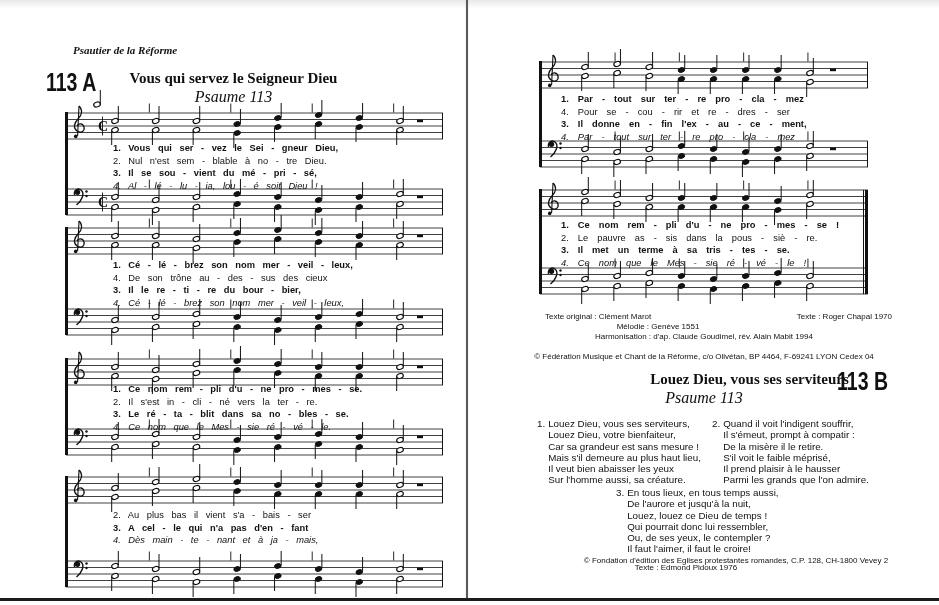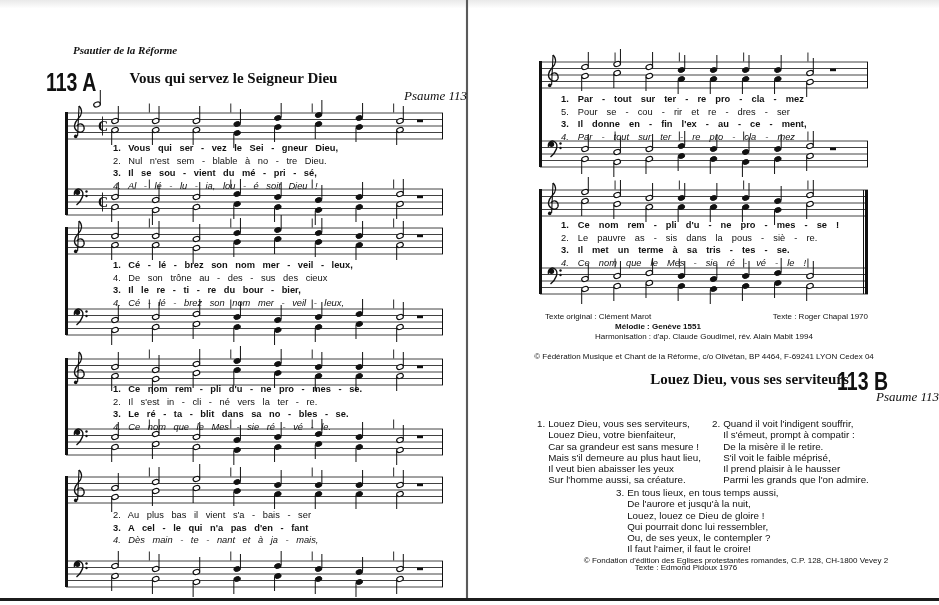--- a/index.html
+++ b/index.html
@@ -18,22 +18,22 @@
   .bottom-line { left:0; top:598px; width:939px; height:3px; background:#1c1c1c; }
 
   
   .running-head { font-family:"Liberation Serif",serif; font-weight:bold; font-style:italic;
     font-size:11px; }
   .hymn-number { font-weight:bold; font-size:25px; letter-spacing:0;
     transform:scaleX(0.78); transform-origin:left top; white-space:nowrap; }
   .hymn-number.right-align { transform-origin:right top; text-align:right; }
   .hymn-title { font-family:"Liberation Serif",serif; font-weight:bold; font-size:15px;
     text-align:center; }
-  .hymn-subtitle { font-family:"Liberation Serif",serif; font-style:italic; font-size:13px;
-    text-align:right; }
+  .hymn-subtitle { font-family:"Liberation Serif",serif; font-style:italic; font-size:16px;
+    text-align:center; }
 
   
   .system svg { position:absolute; overflow:visible; }
   .brace { position:absolute; width:3px;
     border-left:1.2px solid #111; border-right:2px solid #111; }
   .final-bar { position:absolute; width:5px;
     border-left:1.2px solid #111; border-right:3px solid #111; }
 
   .lyrics { position:absolute; white-space:nowrap; font-size:9.3px; line-height:12.6px; }
   .lyrics .v1, .lyrics .v3 { font-weight:bold; }
@@ -504,21 +504,21 @@
         <line x1="376.5" y1="16" x2="376.5" y2="42" stroke="#111" stroke-width="1"></line>
       </svg>
       <div class="brace" style="left: 65px; top: 476px; height: 111px;"></div>
     </div>
 </div>
 
 <div>
   <div class="system">
     <div class="abs lyrics wider" style="left: 561px; top: 93px;">
       <div class="v1">1. Par - tout sur ter - re pro - cla - mez</div>
-      <div class="v2">5. Pour se - cou - rir et re - dres - ser</div>
+      <div class="v2">4. Pour se - cou - rir et re - dres - ser</div>
       <div class="v3">3. Il donne en - fin l'ex - au - ce - ment,</div>
       <div class="v4">4. Par - tout sur ter - re pro - cla - mez</div>
     </div>
   <svg width="332" height="56" style="left:540px; top:46px;">
         <line x1="0" y1="16" x2="328" y2="16" stroke="#111" stroke-width="0.8"></line>
         <line x1="0" y1="22.5" x2="328" y2="22.5" stroke="#111" stroke-width="0.8"></line>
         <line x1="0" y1="29" x2="328" y2="29" stroke="#111" stroke-width="0.8"></line>
         <line x1="0" y1="35.5" x2="328" y2="35.5" stroke="#111" stroke-width="0.8"></line>
         <line x1="0" y1="42" x2="328" y2="42" stroke="#111" stroke-width="0.8"></line>
         <path d="M13 9 C17 13 16 18 12 22
@@ -718,22 +718,22 @@
         <line x1="75.07142857142857" y1="6.5" x2="75.07142857142857" y2="15.5" stroke="#111" stroke-width="0.9"></line>
         <line x1="139.35714285714286" y1="6.5" x2="139.35714285714286" y2="15.5" stroke="#111" stroke-width="0.9"></line>
         <line x1="203.64285714285717" y1="6.5" x2="203.64285714285717" y2="15.5" stroke="#111" stroke-width="0.9"></line>
         <line x1="267.92857142857144" y1="6.5" x2="267.92857142857144" y2="15.5" stroke="#111" stroke-width="0.9"></line>
       </svg>
       <div class="brace" style="left: 539px; top: 189px; height: 105px;"></div>
       <div class="final-bar" style="left: 863px; top: 190px; height: 104px;"></div>
     </div>
 
   <div class="abs credit" style="left:545px; top:312px;">Texte original : Clément Marot</div>
-  <div class="abs credit right" style="left:640px; top:312px; width:228px;padding-left:32px;">Texte : Roger Chapal 1970</div>
-  <div class="abs credit center" style="left:469px; top:322px; width:378px;font-weight:bold;">Mélodie : Genève 1551</div>
+  <div class="abs credit right" style="left:640px; top:312px; width:252px;padding-left:32px;">Texte : Roger Chapal 1970</div>
+  <div class="abs credit center" style="left:469px; top:322px; width:378px;">Mélodie : Genève 1551</div>
   <div class="abs credit center" style="left:469px; top:332px; width:470px;">Harmonisation : d'ap. Claude Goudimel, rév. Alain Mabit 1994</div>
   <div class="abs credit center" style="left:469px; top:352px; width:470px;">© Fédération Musique et Chant de la Réforme, c/o Olivétan, BP 4464, F-69241 LYON Cedex 04</div>
 
   <div class="abs hymn-number right-align" style="left:788px; top:367px; width:100px;">113 B</div>
   <div class="abs hymn-title" style="left:469px; top:371px; width:561px;">Louez Dieu, vous ses serviteurs</div>
   <div class="abs hymn-subtitle" style="left:469px; top:389px; width:470px;">Psaume 113</div>
 
   <div class="abs verse" style="left:537px; top:418px;">
     <span class="vnum">1.</span>
     <div class="vlines">
@@ -754,21 +754,21 @@
       <div>S'il voit le faible méprisé,</div>
       <div>Il prend plaisir à le hausser</div>
       <div>Parmi les grands que l'on admire.</div>
     </div>
   </div>
   <div class="abs verse" style="left:616px; top:487px;">
     <span class="vnum">3.</span>
     <div class="vlines">
       <div>En tous lieux, en tous temps aussi,</div>
       <div>De l'aurore et jusqu'à la nuit,</div>
-      <div>Louez, louez ce Dieu de gloire !</div>
+      <div>Louez, louez ce Dieu de temps !</div>
       <div>Qui pourrait donc lui ressembler,</div>
       <div>Ou, de ses yeux, le contempler ?</div>
       <div>Il faut l'aimer, il faut le croire!</div>
     </div>
   </div>
 
   <div class="abs credit center" style="left:469px; top:563px; width:434px;">Texte : Edmond Pidoux 1976</div>
   <div class="abs credit center" style="left:469px; top:556px; width:470px;margin-left:32px;">© Fondation d'édition des Eglises protestantes romandes, C.P. 128, CH-1800 Vevey 2</div>
 </div>
 

